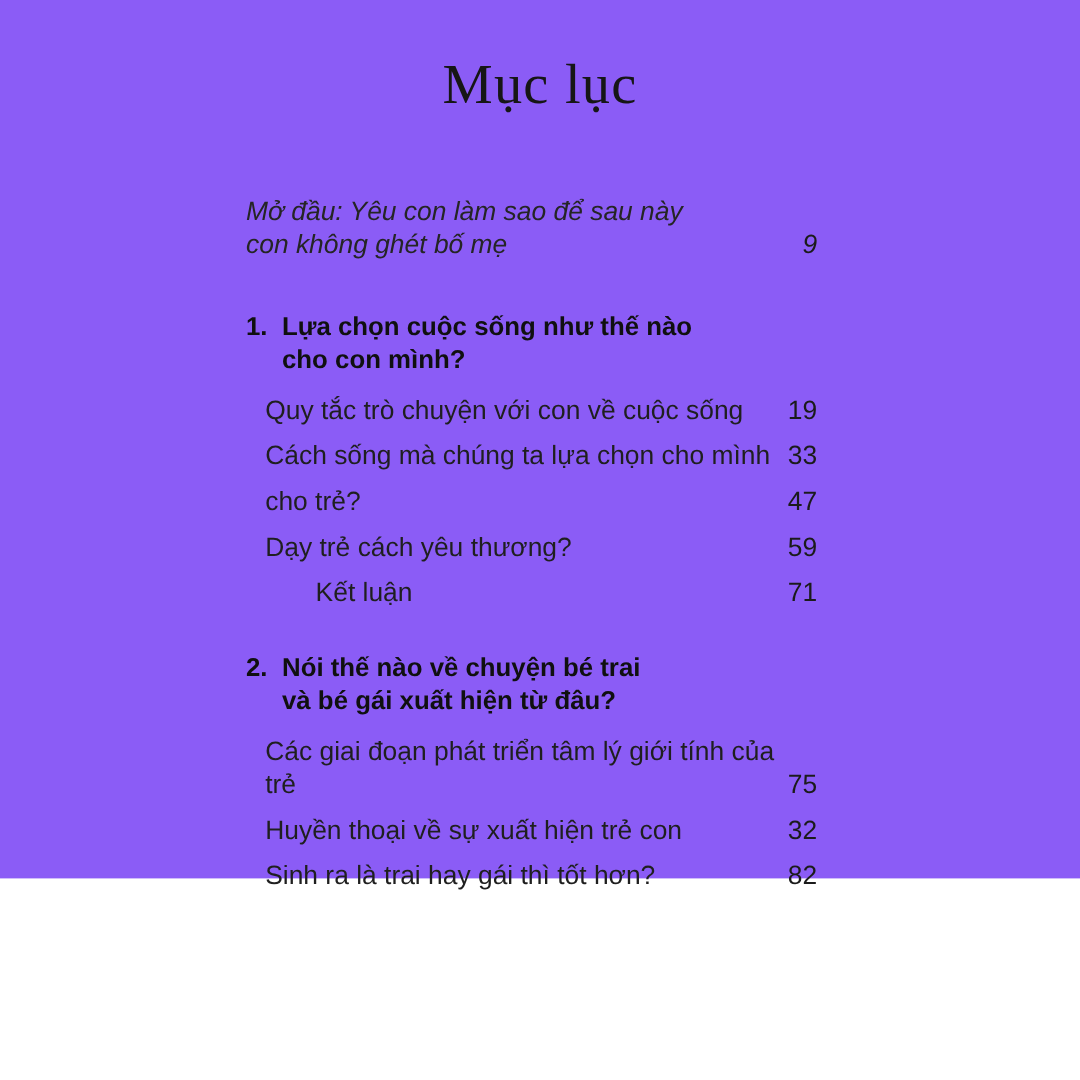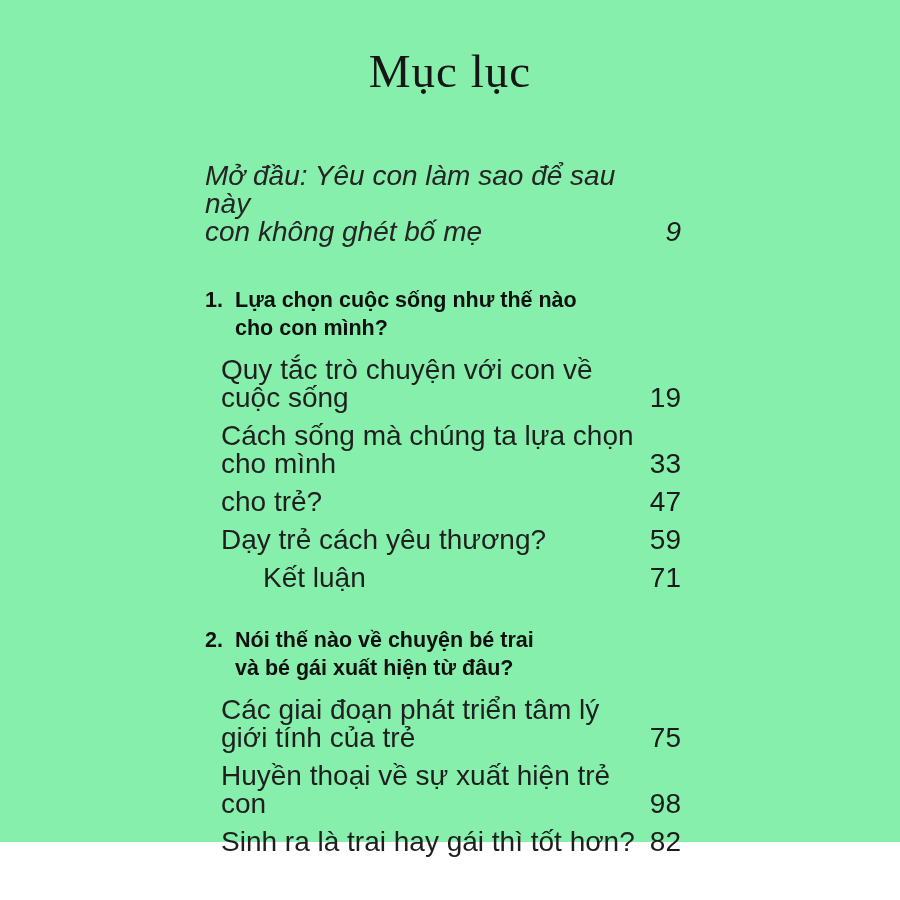--- a/index.html
+++ b/index.html
@@ -6,42 +6,42 @@
   html, body { width: 900px; height: 900px; }
   body {
     background: #ffffff;
     color: #1f1f1f;
     font-family: "Liberation Sans", sans-serif;
     overflow: hidden;
   }
   .page {
     position: relative;
     width: 900px;
-    height: 842px;
-    background: #86efac;
+    height: 732px;
+    background: #8b5cf6;
   }
   .book-title {
     padding-top: 44px;
     text-align: center;
     font-family: "Liberation Serif", serif;
     font-weight: 400;
     font-size: 47px;
     letter-spacing: 1px;
     color: #161616;
   }
   .toc {
     margin-top: 64px;
     margin-left: 205px;
     width: 476px;
   }
   .entry {
     display: flex;
     justify-content: space-between;
     align-items: flex-end;
-    font-size: 28px;
+    font-size: 22px;
     line-height: 28px;
     margin-bottom: 10px;
   }
   .entry-text { flex: 1 1 auto; }
   .entry-text.indent1 { padding-left: 42px; }
   .page-num {
     flex: 0 0 auto;
     padding-left: 8px;
     text-align: right;
     color: #1b1b1b;
@@ -147,21 +147,21 @@
         <div class="entry-text">
           <div>Các giai đoạn phát triển tâm lý giới tính của trẻ</div>
         </div>
         <div class="page-num">75</div>
       </div>
 
       <div class="entry">
         <div class="entry-text">
           <div>Huyền thoại về sự xuất hiện trẻ con</div>
         </div>
-        <div class="page-num">98</div>
+        <div class="page-num">32</div>
       </div>
 
       <div class="entry">
         <div class="entry-text">
           <div>Sinh ra là trai hay gái thì tốt hơn?</div>
         </div>
         <div class="page-num">82</div>
       </div>
 
     </div>

